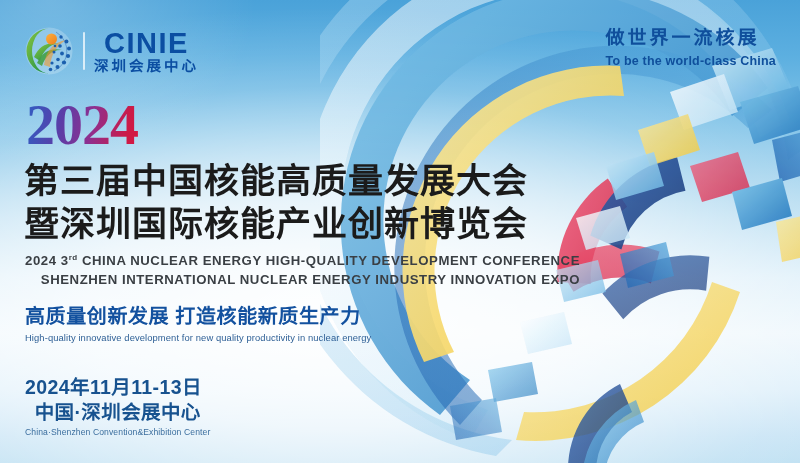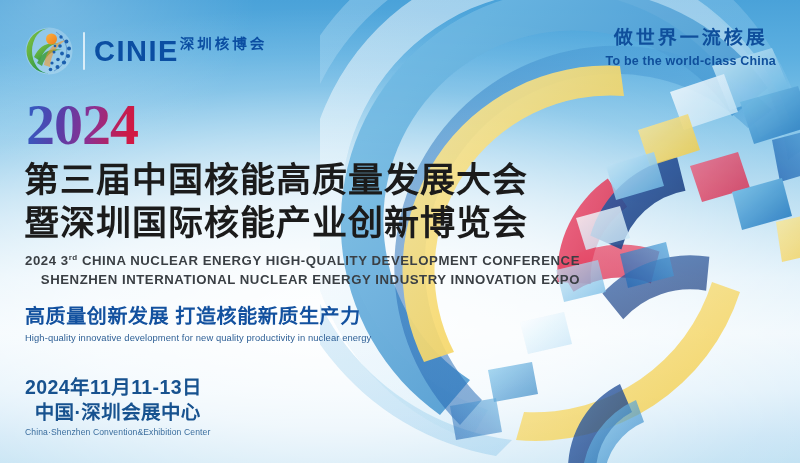--- a/index.html
+++ b/index.html
@@ -43,34 +43,34 @@
   .logo-block{
     position:absolute;left:24px;top:26px;
     display:flex;align-items:center;gap:9px;
   }
   .emblem{width:50px;height:50px;flex:0 0 auto;}
   .emblem svg{display:block;width:100%;height:100%;}
   .logo-divider{
     width:2px;height:38px;background:rgba(255,255,255,.72);
     border-radius:1px;flex:0 0 auto;
   }
-  .logo-text{display:flex;flex-direction:row;justify-content:center;gap:1px;}
+  .logo-text{display:flex;flex-direction:column;justify-content:center;gap:1px;align-items:center;}
   .logo-cinie{
     font-size:29px;font-weight:bold;letter-spacing:1.5px;
     color:#0b4ea2;line-height:1;
     font-family:"Liberation Sans","DejaVu Sans",sans-serif;
   }
   .logo-cn{
     font-size:14.5px;font-weight:bold;letter-spacing:3px;
     color:#0b4ea2;line-height:1;
   }
 
   
   .motto{
-    position:absolute;right:24px;top:27px;text-align:center;
+    position:absolute;right:24px;top:27px;text-align:left;
   }
   .motto-cn{
     font-size:19px;font-weight:bold;color:#0f4f9c;
     letter-spacing:3px;line-height:1.2;white-space:nowrap;
   }
   .motto-en{
     font-size:12.5px;font-weight:bold;color:#0f4f9c;
     letter-spacing:.2px;line-height:1.3;margin-top:3px;white-space:nowrap;
   }
 
@@ -86,21 +86,21 @@
   }
 
   
   .headline{
     position:absolute;left:24px;top:160px;
     color:#1b1b1b;
   }
   .headline-l1,.headline-l2{
     font-size:35px;font-weight:bold;line-height:1.22;
     letter-spacing:1px;white-space:nowrap;
-    font-family:Liberation Serif, serif;
+    font-family:Liberation Sans, sans-serif;
   }
 
   
   .title-en{
     position:absolute;left:25px;top:252px;color:#3a3f44;text-align:right;
   }
   .title-en div{
     font-size:13.2px;font-weight:bold;letter-spacing:.55px;
     line-height:1.42;white-space:nowrap;
   }
@@ -246,21 +246,21 @@
             <circle cx="56" cy="74" r="3.2"></circle>
           <circle cx="60" cy="52" r="3"></circle>
             <circle cx="62" cy="40" r="2.6"></circle>
         </g>
         <path d="M64,12 A44,44 0 0 1 60,90" stroke="#1b5fae" stroke-width="1.6" fill="none" opacity="0.55"></path>
       </svg>
     </span>
     <span class="logo-divider"></span>
     <span class="logo-text">
       <span class="logo-cinie">CINIE</span>
-      <span class="logo-cn">深圳核博会</span>
+      <span class="logo-cn">深圳会展中心</span>
     </span>
   </div>
 
   <div class="motto">
     <div class="motto-cn">做世界一流核展</div>
     <div class="motto-en">To be the world-class China</div>
   </div>
 
   <div class="year">2024</div>
 

